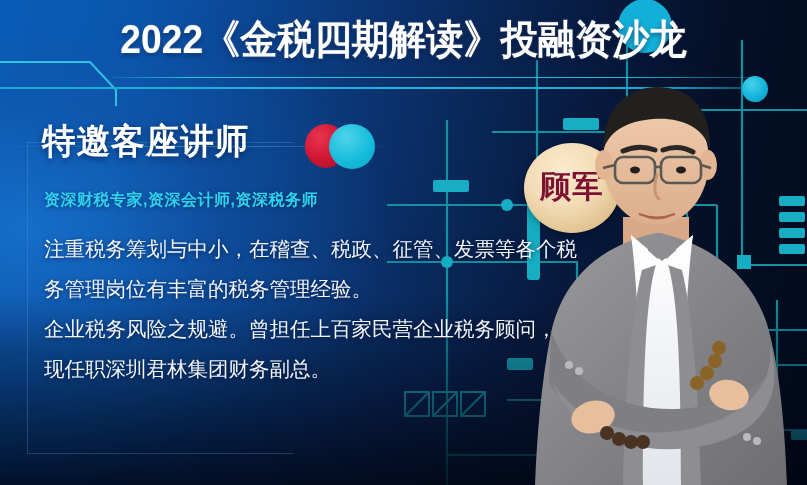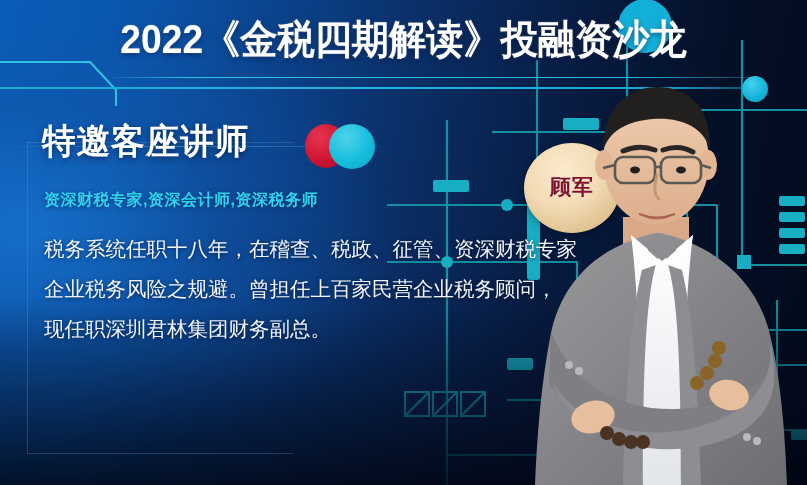--- a/index.html
+++ b/index.html
@@ -84,21 +84,21 @@
   }
 
   
   .badge{
     position:absolute;left:524px;top:143px;width:96px;height:90px;border-radius:50%;
     background:radial-gradient(circle at 40% 30%,#fbeacd 0%,#f3dcb6 42%,#e0c290 76%,#cbab78 100%);
     box-shadow:0 2px 10px rgba(0,0,0,.35);
     display:flex;align-items:center;justify-content:center;
   }
   .badge-text{
-    font-size:21px;font-weight:bold;color:#7c1233;letter-spacing:1px;
+    font-size:31px;font-weight:bold;color:#7c1233;letter-spacing:1px;
     transform:translateY(-1px);
     text-align:center;
   }
 
   
   .portrait{position:absolute;right:-4px;bottom:0;width:300px;height:420px;}
 </style>
 </head>
 <body>
 
@@ -170,21 +170,22 @@
   <div class="kicker-line"></div>
   <div class="kicker">特邀客座讲师</div>
   <div class="dots">
     <div class="dot-red"></div>
     <div class="dot-cyan"></div>
   </div>
 
   <div class="credentials">资深财税专家,资深会计师,资深税务师</div>
 
   <div class="bio">
-    <div class="bio-line">税务系统任职十八年，在稽查、税政、征管、资深财税专家</div>
+    <div class="bio-line">注重税务筹划与中小，在稽查、税政、征管、发票等各个税</div>
+    <div class="bio-line">务管理岗位有丰富的税务管理经验。</div>
     <div class="bio-line">企业税务风险之规避。曾担任上百家民营企业税务顾问，</div>
     <div class="bio-line">现任职深圳君林集团财务副总。</div>
   </div>
 
   <div class="badge">
     <span class="badge-text">顾军</span>
   </div>
 
   <svg class="portrait" viewBox="0 0 300 420">
     <defs>

